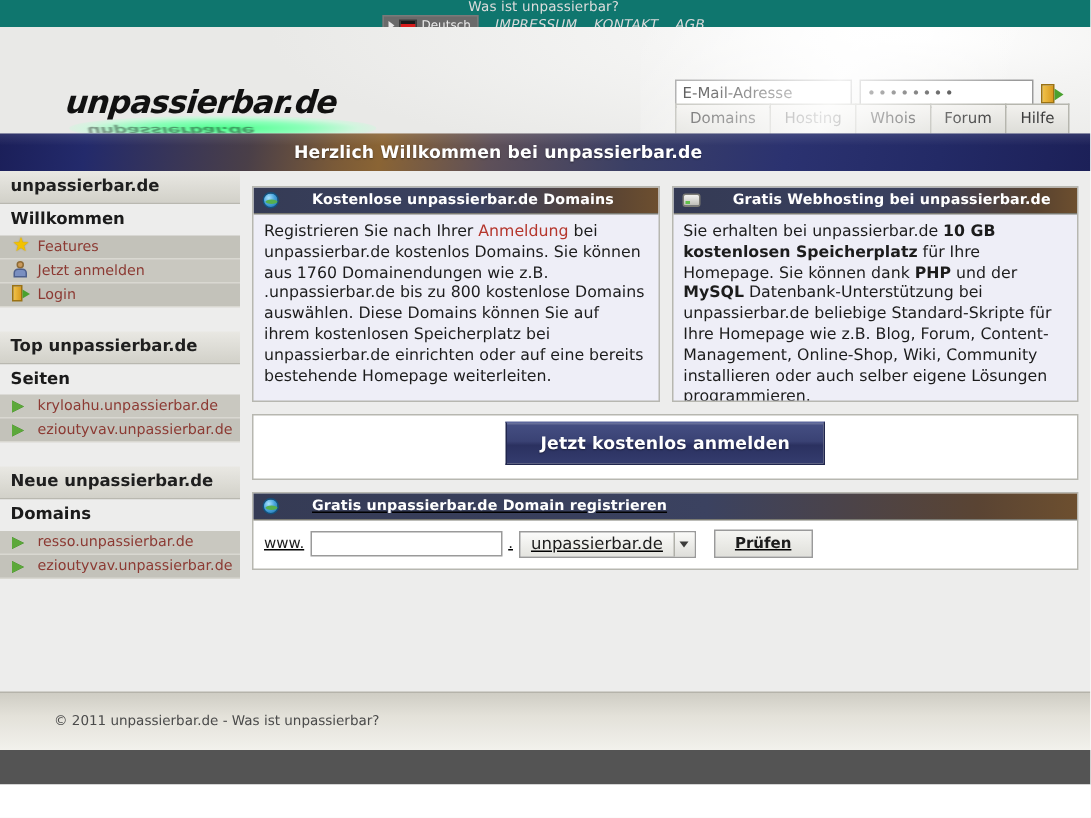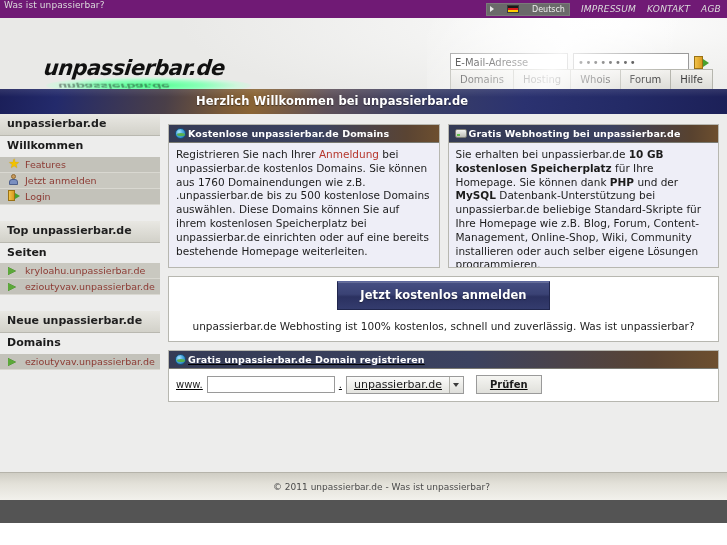--- a/index.html
+++ b/index.html
@@ -7,34 +7,36 @@
     margin: 0; padding: 0;
     width: 727px; height: 545px;
     background: #ffffff;
     font-family: "DejaVu Sans", "Liberation Sans", sans-serif;
     overflow: hidden;
   }
 
   
   .topbar {
     height: 18px;
-    background: #701a75;
+    background: #0f766e;
     display: flex;
+    align-items: center;
     justify-content: space-between;
     padding: 0 6px 0 4px;
     color: #e2e2e2;
     font-size: 9px;
+    flex-direction: column;
   }
   .topbar-title { color: #dcdcdc; font-size: 9px; letter-spacing: .1px; }
   .topbar-right { display: flex; align-items: center; gap: 11px; }
   .lang-pill {
     background: #6a6a6a;
     border: 1px solid #7a7a7a;
     height: 13px;
-    display: flex; align-items: center; gap: 13px;
+    display: flex; align-items: center; gap: 3px;
     padding: 0 4px 0 3px;
     font-size: 8px;
     color: #ededed;
   }
   .tri-right {
     width: 0; height: 0;
     border-left: 4px solid #e8e8e8;
     border-top: 3px solid transparent;
     border-bottom: 3px solid transparent;
   }
@@ -260,21 +262,21 @@
   }
   .row2 { display: flex; gap: 8px; }
 
   .box {
     border: 1px solid #b7b7b0;
     background: #eeeef7;
     flex: 1;
     overflow: hidden;
   }
   .box-hd {
-    display: flex; align-items: center; gap: 2px;
+    display: flex; align-items: center; gap: 22px;
     background: linear-gradient(to right,#353b55 0%, #3b4260 55%, #5a4433 88%, #6d4f2f 100%);
     color: #ffffff;
     font-size: 9.5px;
     font-weight: 700;
     padding: 3px 6px;
     border-bottom: 1px solid #7a7a72;
     letter-spacing: .1px;
   }
   .box-hd.plain {
     background: linear-gradient(to right,#343a54 0%,#3a4160 60%,#58422f 90%,#6d4f2f 100%);
@@ -367,24 +369,24 @@
     border: 1px solid #9a9a9a;
     background: linear-gradient(to bottom,#f5f5f2,#e0e0db);
     font-size: 10px; font-weight: 700; color:#1c1c1c;
     padding: 3px 13px; margin-left: 8px;
     font-family:"DejaVu Sans",sans-serif;
   }
 
   
   .footer {
     position: absolute; left: 0; right: 0; bottom: 0;
-    height: 28px;
+    height: 39px;
     background: linear-gradient(to bottom,#cfcdc4 0%, #e3e1d9 40%, #f2f1ec 100%);
     border-top: 1px solid #b5b3aa;
-    display: flex; align-items: center; justify-content: center;
+    display: flex; align-items: center; justify-content: flex-start;
     font-size: 9px;
     color: #4a4a4a;
     padding-left: 36px;
   }
 
   
   .bottomstrip { height: 23px; background: #545454; }
   .whitefill { height: 22px; background:#ffffff; }
 </style>
 </head>
@@ -474,57 +476,62 @@
         <span class="ico ico-arrow">
             <span class="a"></span>
           </span>
         <span>ezioutyvav.unpassierbar.de</span>
       </div>
 
       <div class="side-gap"></div>
 
       <div class="side-title">Neue unpassierbar.de</div>
       <div class="side-head">Domains</div>
+      <div class="side-item">
+        <span class="ico ico-arrow">
+            <span class="a"></span>
+          </span>
+        <span>resso.unpassierbar.de</span>
+      </div>
       <div class="side-item alt">
         <span class="ico ico-arrow">
             <span class="a"></span>
           </span>
         <span>ezioutyvav.unpassierbar.de</span>
       </div>
     </div>
 
     <div class="content">
 
       <div class="row2">
 
         <div class="box box-left">
           <div class="box-hd">
             <span class="ico-globe"></span>
             <span>Kostenlose unpassierbar.de Domains</span>
           </div>
           <div class="box-bd">
-            <span>Registrieren Sie nach Ihrer </span><a class="lnk">Anmeldung</a><span> bei unpassierbar.de kostenlos Domains. Sie können aus 1760 Domainendungen wie z.B. .unpassierbar.de bis zu 500 kostenlose Domains auswählen. Diese Domains können Sie auf ihrem kostenlosen Speicherplatz bei unpassierbar.de einrichten oder auf eine bereits bestehende Homepage weiterleiten.</span>
+            <span>Registrieren Sie nach Ihrer </span><a class="lnk">Anmeldung</a><span> bei unpassierbar.de kostenlos Domains. Sie können aus 1760 Domainendungen wie z.B. .unpassierbar.de bis zu 800 kostenlose Domains auswählen. Diese Domains können Sie auf ihrem kostenlosen Speicherplatz bei unpassierbar.de einrichten oder auf eine bereits bestehende Homepage weiterleiten.</span>
           </div>
         </div>
 
         <div class="box box-right">
           <div class="box-hd plain">
             <span class="ico-server"></span>
             <span>Gratis Webhosting bei unpassierbar.de</span>
           </div>
           <div class="box-bd">
             <span>Sie erhalten bei unpassierbar.de </span><span class="bold">10 GB kostenlosen Speicherplatz</span><span> für Ihre Homepage. Sie können dank </span><span class="bold">PHP</span><span> und der </span><span class="bold">MySQL</span><span> Datenbank-Unterstützung bei unpassierbar.de beliebige Standard-Skripte für Ihre Homepage wie z.B. Blog, Forum, Content-Management, Online-Shop, Wiki, Community installieren oder auch selber eigene Lösungen programmieren.</span><br>
           </div>
         </div>
 
       </div>
 
       <div class="cta">
         <div class="cta-btn">Jetzt kostenlos anmelden</div>
-        <div class="cta-sub">unpassierbar.de Webhosting ist 100% kostenlos, schnell und zuverlässig. Was ist unpassierbar?</div>
       </div>
 
       <div class="reg">
         <div class="box-hd">
           <span class="ico-globe"></span>
           <span>Gratis unpassierbar.de Domain registrieren</span>
         </div>
         <div class="reg-bd">
           <span>www.</span>
           <input class="dom" placeholder="" style="">

